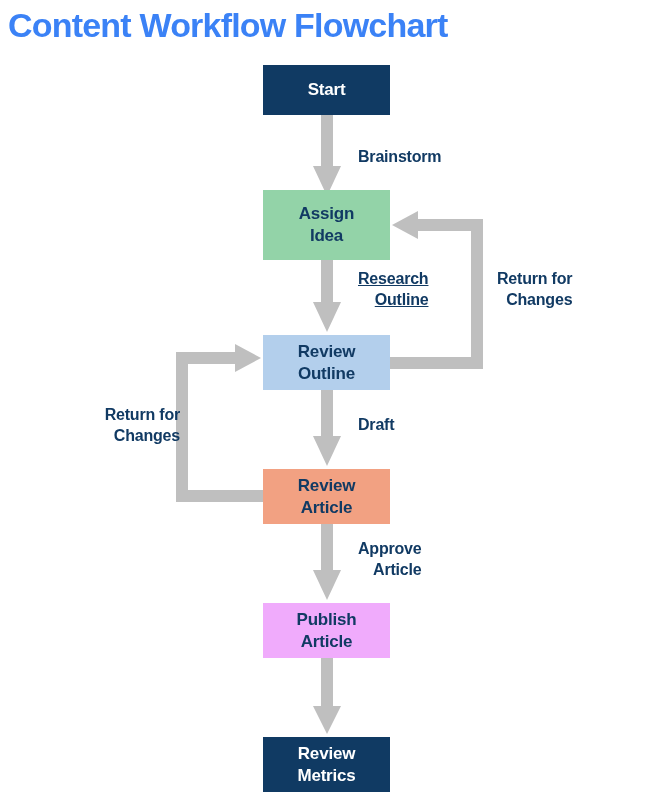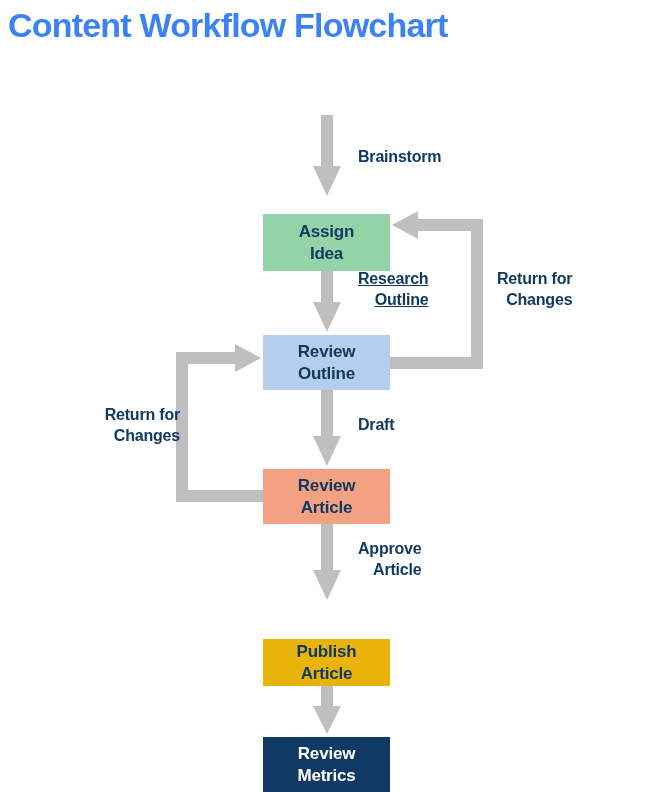--- a/index.html
+++ b/index.html
@@ -122,37 +122,40 @@
       <rect x="176" y="490" width="88" height="12" fill="#bfbfbf"></rect>
 
       <rect x="176" y="352" width="12" height="150" fill="#bfbfbf"></rect>
 
       <rect x="176" y="352" width="61" height="12" fill="#bfbfbf"></rect>
 
       <polygon points="235,344 235,372 261,358" fill="#bfbfbf"></polygon>
     </g>
   </svg>
 
+  <div class="node" style="left:263px; top:65px; width:127px; height:50px; background:#103a63; color:#ffffff;">
+    <span>Start</span>
+  </div>
 
-  <div class="node" style="left:263px; top:214px; width:127px; height:57px; background:#93d3a8; color:#113a63;">
+  <div class="node" style="left:263px; top:190px; width:127px; height:70px; background:#93d3a8; color:#113a63;">
     <span>Assign
 Idea</span>
   </div>
 
   <div class="node" style="left:263px; top:335px; width:127px; height:55px; background:#b3cfec; color:#113a63;">
     <span>Review
 Outline</span>
   </div>
 
   <div class="node" style="left:263px; top:469px; width:127px; height:55px; background:#f2a182; color:#113a63;">
     <span>Review
 Article</span>
   </div>
 
-  <div class="node" style="left:263px; top:639px; width:127px; height:47px; background:#eab308; color:#113a63;">
+  <div class="node" style="left:263px; top:603px; width:127px; height:55px; background:#f0abfc; color:#113a63;">
     <span>Publish
 Article</span>
   </div>
 
   <div class="node" style="left:263px; top:737px; width:127px; height:55px; background:#103a63; color:#ffffff;">
     <span>Review
 Metrics</span>
   </div>
 
   <div class="edge-label" style="left:358px; top:146px;">Brainstorm</div>

